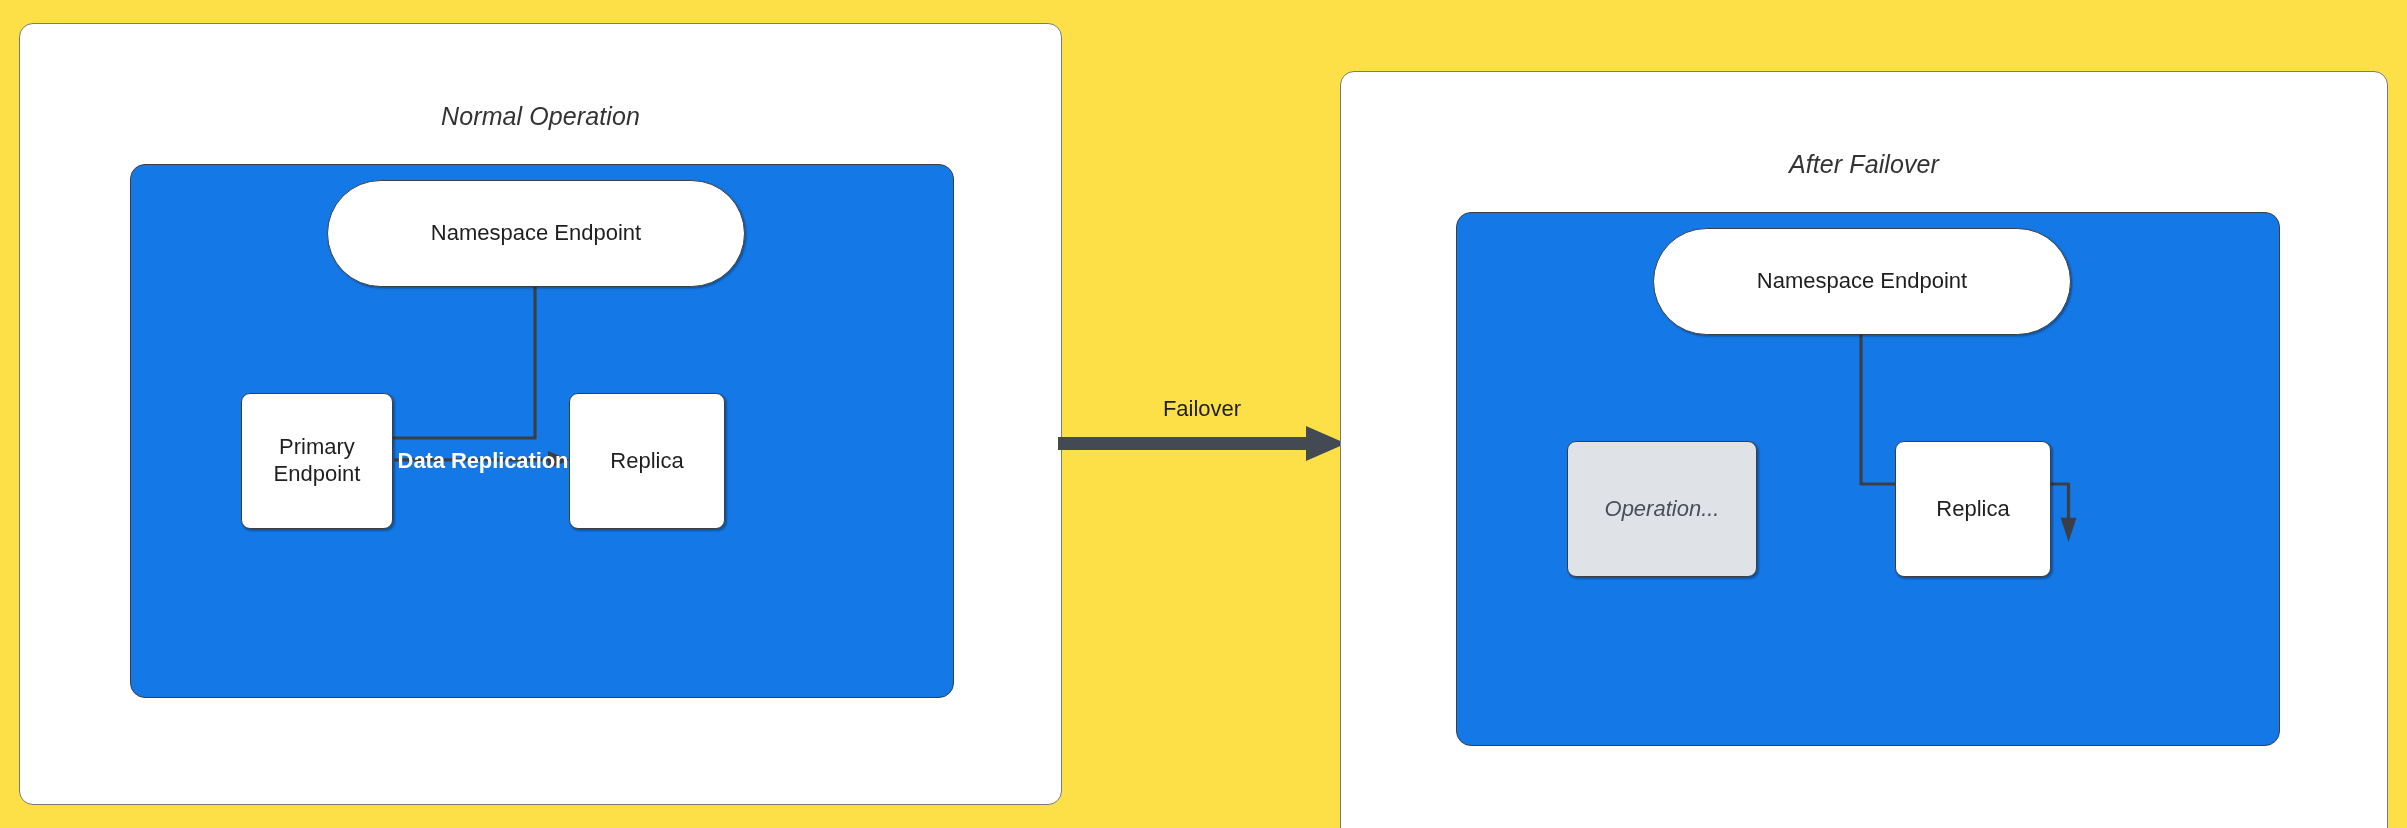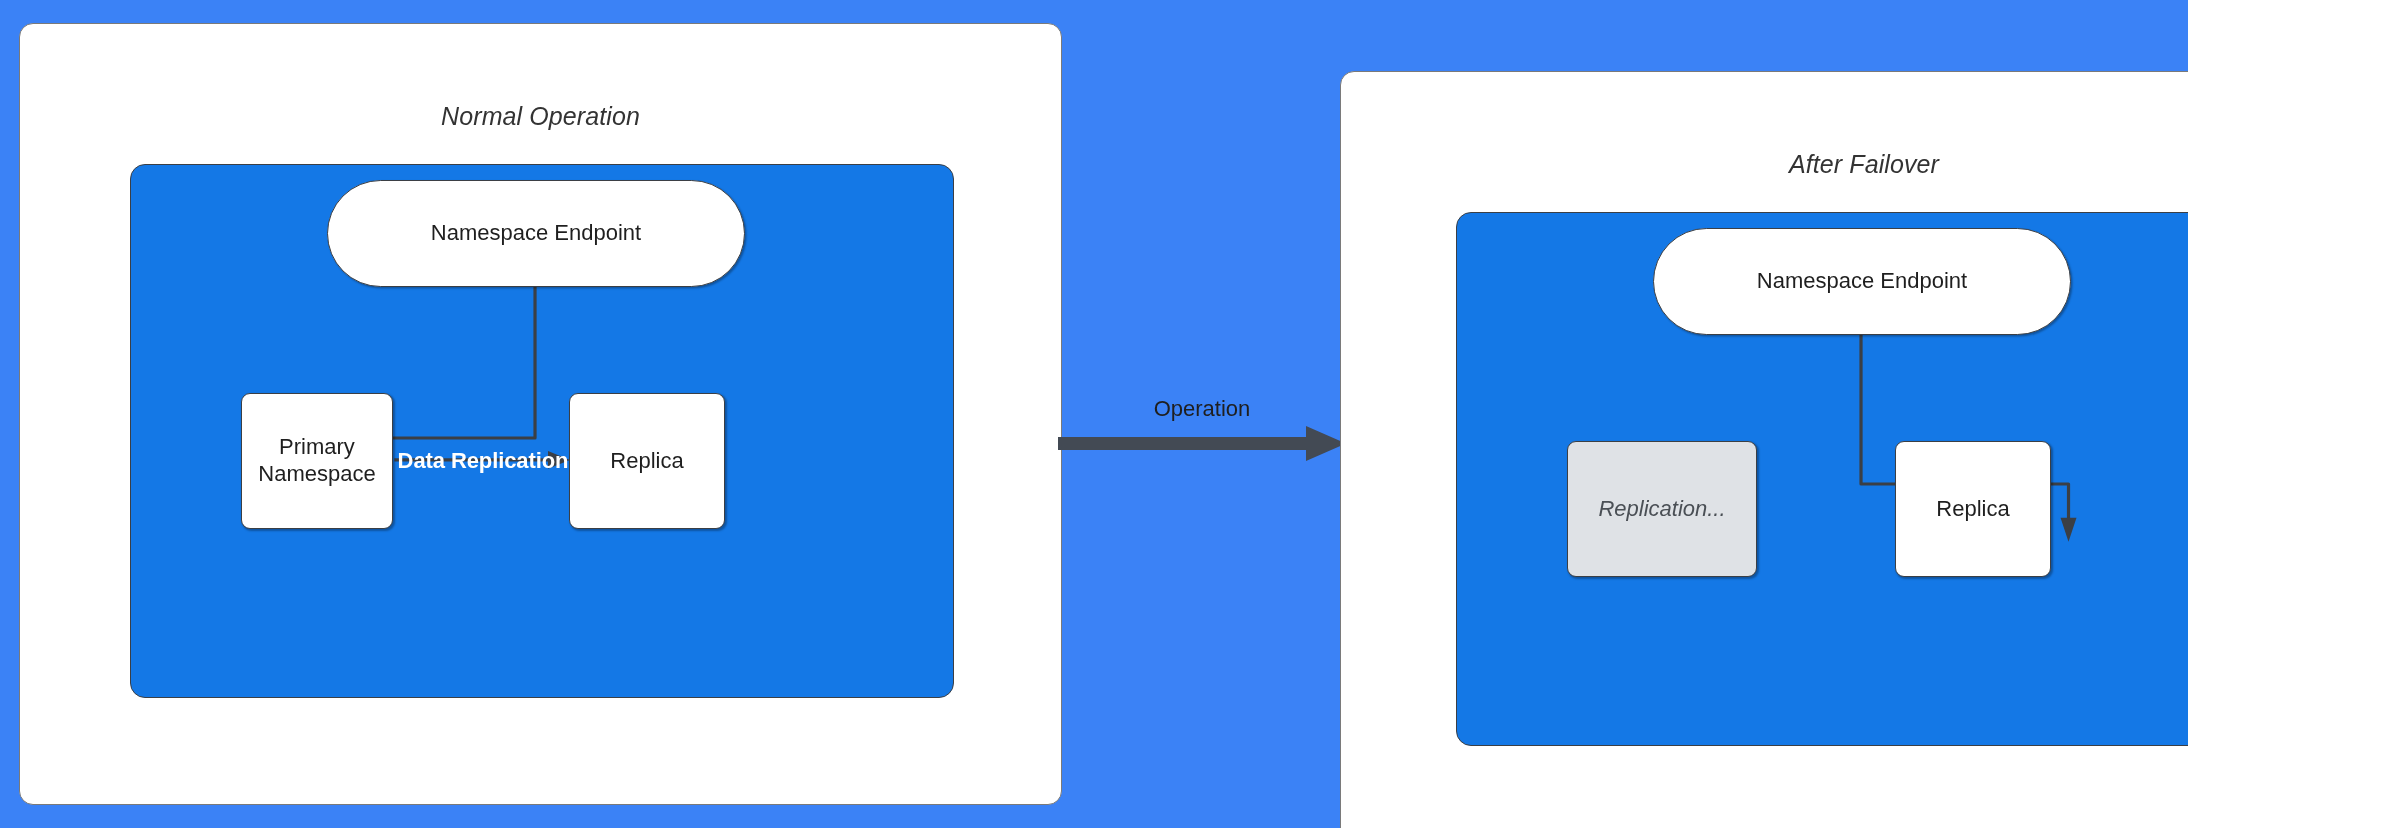--- a/index.html
+++ b/index.html
@@ -6,25 +6,24 @@
     margin: 0;
     padding: 0;
     background: #ffffff;
   }
   body {
     font-family: "Liberation Sans", sans-serif;
     -webkit-font-smoothing: antialiased;
   }
   #stage {
     position: relative;
-    width: 2168px;
+    width: 2407px;
     height: 828px;
-    background: #3b82f6;
+    background: #fde047;
     overflow: hidden;
-    padding-left: 20px;
   }
 
   
   .panel {
     position: absolute;
     background: #ffffff;
     border: 1.6px solid #7a7a7a;
     border-radius: 14px;
     box-sizing: border-box;
   }
@@ -160,47 +159,47 @@
       <svg class="conn-svg" viewBox="0 0 824 534" preserveAspectRatio="none">
         <path class="conn-path" d="M 264 296 L 424 296"></path>
         <polygon class="conn-head" points="440,296 418,287 418,305"></polygon>
       </svg>
 
       <div class="node pill" id="ep-left">Namespace Endpoint</div>
 
       <div class="node box" id="primary-left">
         <span>
           <span>Primary</span><br>
-          <span>Namespace</span>
+          <span>Endpoint</span>
         </span>
       </div>
 
       <div class="node box" id="replica-left">Replica</div>
 
       <div id="repl-label">Data Replication</div>
     </div>
   </div>
 
-  <div id="failover-label">Operation</div>
+  <div id="failover-label">Failover</div>
 
   <svg id="failover-arrow" viewBox="0 0 288 40" preserveAspectRatio="none">
     <path d="M 0 13 L 248 13 L 248 2 L 288 19.5 L 248 37 L 248 26 L 0 26 Z" fill="#434a54"></path>
   </svg>
 
   <div class="panel" id="panel-right">
     <div class="panel-title">After Failover</div>
 
     <div class="blue-region" id="blue-right">
 
       <svg class="conn-svg" viewBox="0 0 824 534" preserveAspectRatio="none">
         <path class="conn-path" d="M 405 122 L 405 272 L 613 272 L 613 312"></path>
         <polygon class="conn-head" points="613,330 605,306 621,306"></polygon>
       </svg>
 
       <div class="node pill" id="ep-right">Namespace Endpoint</div>
 
-      <div class="node box dim" id="recovering">Replication...</div>
+      <div class="node box dim" id="recovering">Operation...</div>
 
       <div class="node box" id="replica-right">Replica</div>
     </div>
   </div>
 
 </div>
 
 </body></html>

